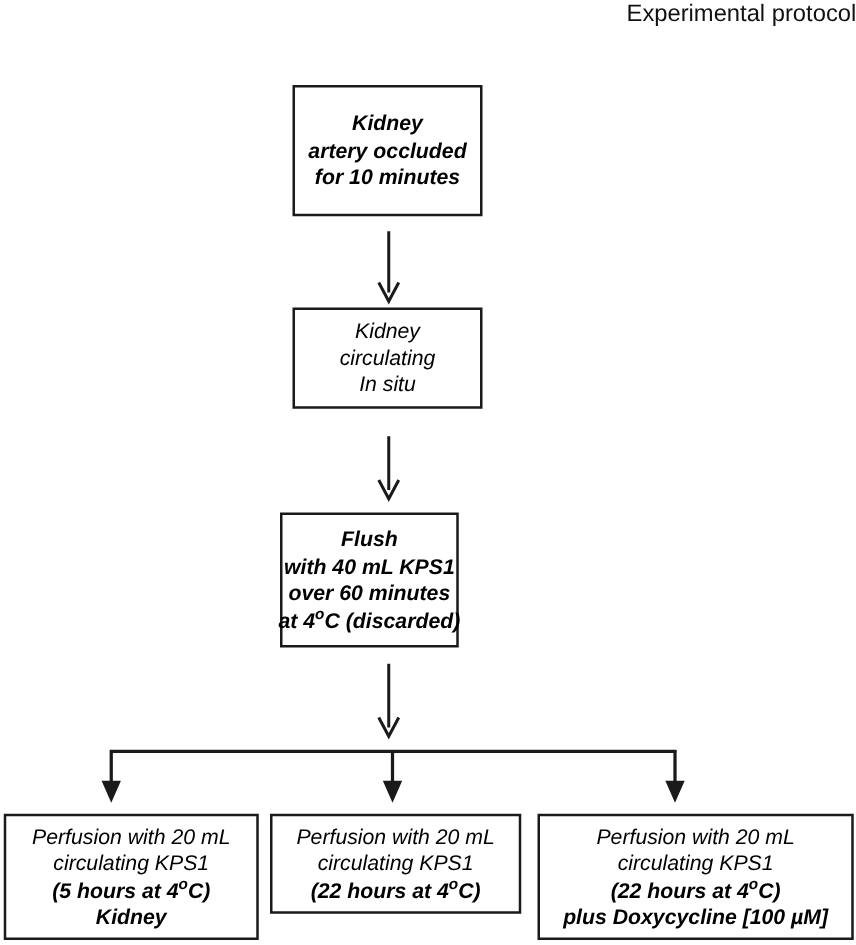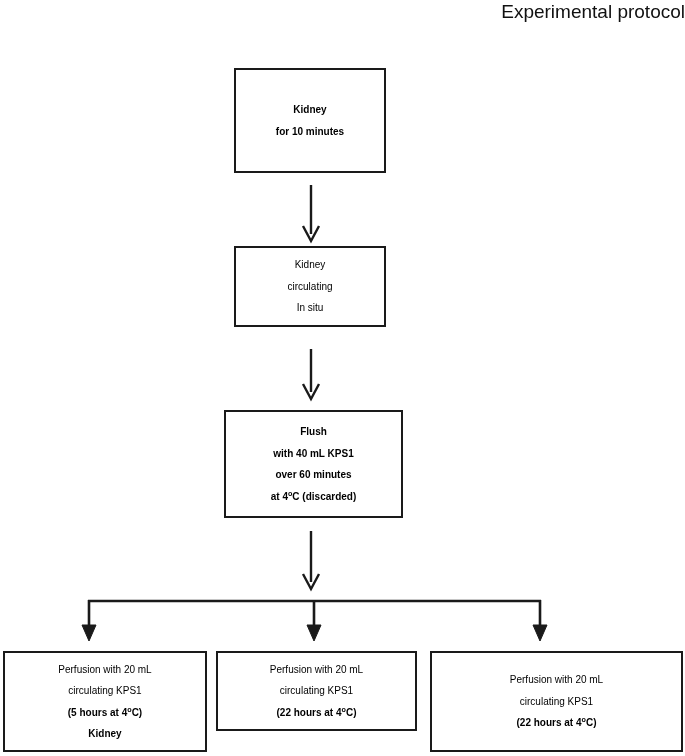--- a/index.html
+++ b/index.html
@@ -35,43 +35,44 @@
   .node {
     position: absolute;
     box-sizing: border-box;
     border: 2px solid #1a1a1a;
     background: #ffffff;
     display: flex;
     flex-direction: column;
     align-items: center;
     justify-content: center;
     text-align: center;
-    font-size: 10px;
+    font-size: 17px;
     line-height: 21.5px;
     color: #000000;
+    font-style: italic;
   }
   .node .ln { display: block; white-space: nowrap; }
   .node .ln.b { font-weight: bold; }
   .node .ln.t { font-weight: normal; }
   sup.deg {
     font-size: 0.72em;
     vertical-align: super;
     line-height: 0;
   }
   svg.connectors {
     position: absolute;
     left: 0; top: 0;
     width: 685px;
     height: 756px;
     pointer-events: none;
   }
   
   #node-ischemia   { left: 234px; top: 68px;  width: 152px; height: 105px; }
   #node-cannulation{ left: 234px; top: 246px; width: 152px; height: 81px;  font-weight: normal; }
-  #node-flush      { left: 224px; top: 410px; width: 179px; height: 108px; text-align: right; }
+  #node-flush      { left: 224px; top: 410px; width: 143px; height: 108px; text-align: right; }
   #node-control    { left: 3px;   top: 651px; width: 204px; height: 101px; }
   #node-22h        { left: 216px; top: 651px; width: 201px; height: 80px;  }
   #node-doxy       { left: 430px; top: 651px; width: 253px; height: 101px; }
 </style>
 </head>
 <body>
 
 <div id="canvas">
 
   <div class="title">Experimental protocol</div>
@@ -105,20 +106,21 @@
       <path d="M 307 625 L 314 641 L 321 625 Z" fill="#1a1a1a" stroke="#1a1a1a" stroke-width="1"></path>
     </g>
     <g>
       <line x1="540" y1="600" x2="540" y2="627" stroke="#1a1a1a" stroke-width="2.6"></line>
       <path d="M 533 625 L 540 641 L 547 625 Z" fill="#1a1a1a" stroke="#1a1a1a" stroke-width="1"></path>
     </g>
   </svg>
 
   <div class="node" id="node-ischemia">
     <span class="ln b">Kidney</span>
+    <span class="ln b">artery occluded</span>
     <span class="ln b">for 10 minutes</span>
   </div>
 
   <div class="node" id="node-cannulation">
     <span class="ln t">Kidney</span>
     <span class="ln t">circulating</span>
     <span class="ln t">In situ</span>
   </div>
 
   <div class="node" id="node-flush">
@@ -138,15 +140,16 @@
   <div class="node" id="node-22h">
     <span class="ln t">Perfusion with 20 mL</span>
     <span class="ln t">circulating KPS1</span>
     <span class="ln b">(22 hours at 4<sup class="deg">o</sup>C)</span>
   </div>
 
   <div class="node" id="node-doxy">
     <span class="ln t">Perfusion with 20 mL</span>
     <span class="ln t">circulating KPS1</span>
     <span class="ln b">(22 hours at 4<sup class="deg">o</sup>C)</span>
+    <span class="ln b">plus Doxycycline [100 µM]</span>
   </div>
 
 </div>
 
 </body></html>

